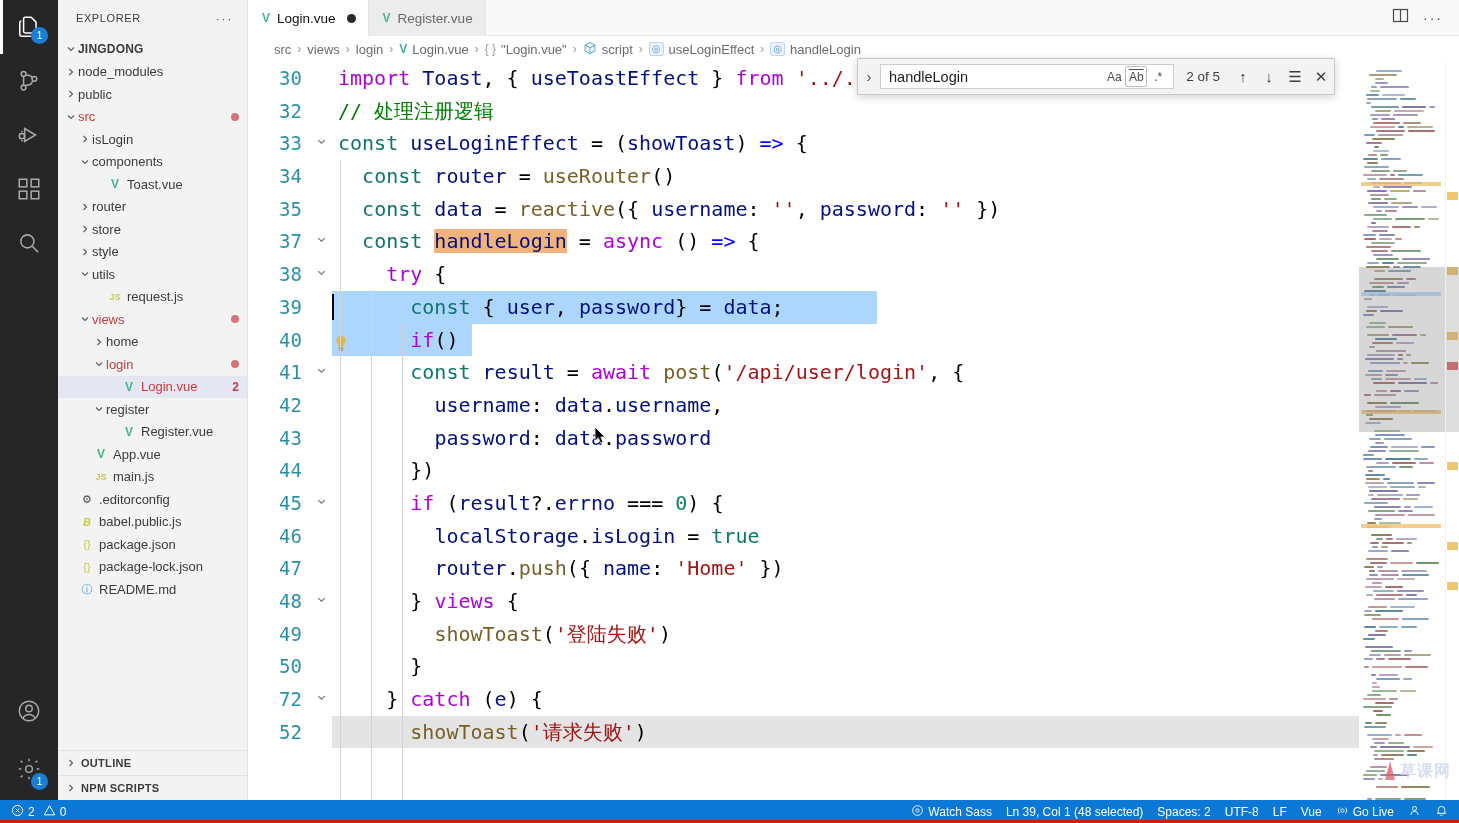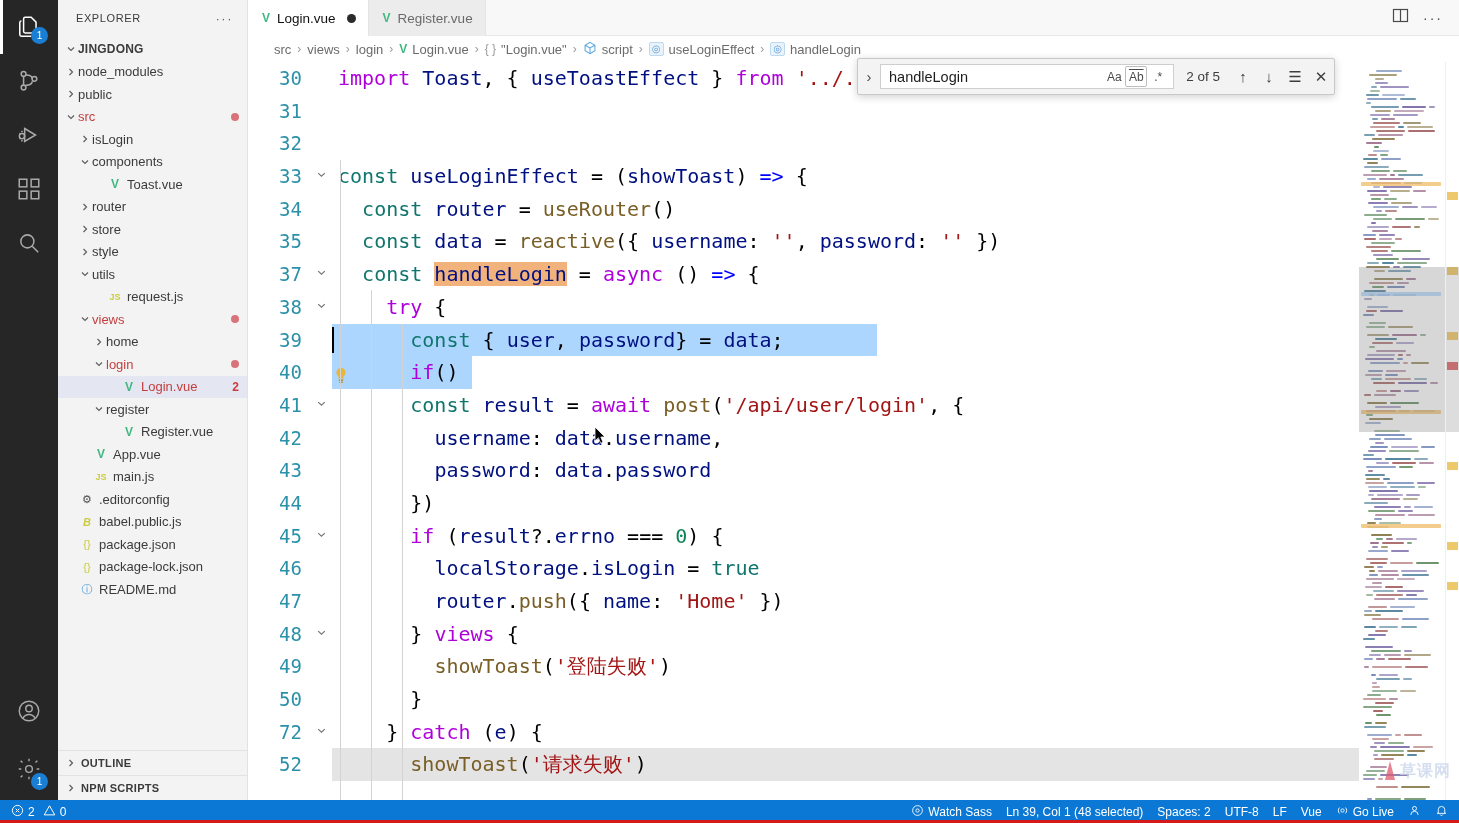--- a/index.html
+++ b/index.html
@@ -739,22 +739,21 @@
         <span class="sep">›</span>
         <span class="bc-item">
           <span class="sym-method">◎</span>
           <span>handleLogin</span>
         </span>
       </div>
 
       <div class="code-wrap">
         <div class="code-scroll" id="code-scroll">
             <div class="cline"><span class="lnum">30</span><span class="fold"></span><span class="ctext"><span class="kw">import</span><span class="op"> </span><span class="var">Toast</span><span class="op">,</span><span class="op"> </span><span class="op">{</span><span class="op"> </span><span class="var">useToastEffect</span><span class="op"> </span><span class="op">}</span><span class="op"> </span><span class="kw">from</span><span class="op"> </span><span class="str">'../../components/Toast'</span></span></div>
-            <div class="cline"><span class="lnum">31</span><span class="fold"></span><span class="ctext"></span></div>
-            <div class="cline"><span class="lnum">32</span><span class="fold"></span></div>
+            <div class="cline"><span class="lnum">32</span><span class="fold"></span><span class="ctext"><span class="cmt">// 处理注册逻辑</span></span></div>
             <div class="cline"><span class="lnum">33</span><span class="fold"><svg width="11" height="11" viewBox="0 0 10 10" fill="none" stroke="#757575" stroke-width="1.1">
                   <path d="M2 3.8L5 6.6 8 3.8"></path>
                 </svg></span><span class="ctext"><span class="k">const</span><span class="op"> </span><span class="var">useLoginEffect</span><span class="op"> </span><span class="op">=</span><span class="op"> </span><span class="op">(</span><span class="var">showToast</span><span class="op">)</span><span class="op"> </span><span class="arrow">=&gt;</span><span class="op"> </span><span class="op">{</span></span></div>
             <div class="cline"><span class="lnum">34</span><span class="fold"></span><span class="ctext"><span class="op"> </span><span class="op"> </span><span class="k">const</span><span class="op"> </span><span class="var">router</span><span class="op"> </span><span class="op">=</span><span class="op"> </span><span class="fn">useRouter</span><span class="op">(</span><span class="op">)</span></span></div>
             <div class="cline"><span class="lnum">35</span><span class="fold"></span><span class="ctext"><span class="op"> </span><span class="op"> </span><span class="k">const</span><span class="op"> </span><span class="var">data</span><span class="op"> </span><span class="op">=</span><span class="op"> </span><span class="fn">reactive</span><span class="op">(</span><span class="op">{</span><span class="op"> </span><span class="var">username</span><span class="op">:</span><span class="op"> </span><span class="str">''</span><span class="op">,</span><span class="op"> </span><span class="var">password</span><span class="op">:</span><span class="op"> </span><span class="str">''</span><span class="op"> </span><span class="op">}</span><span class="op">)</span></span></div>
             <div class="cline"><span class="lnum">37</span><span class="fold"><svg width="11" height="11" viewBox="0 0 10 10" fill="none" stroke="#757575" stroke-width="1.1">
                   <path d="M2 3.8L5 6.6 8 3.8"></path>
                 </svg></span><span class="ctext"><span class="op"> </span><span class="op"> </span><span class="k">const</span><span class="op"> </span><span class="hl-cur"><span class="var">handleLogin</span></span><span class="op"> </span><span class="op">=</span><span class="op"> </span><span class="kw">async</span><span class="op"> </span><span class="op">(</span><span class="op">)</span><span class="op"> </span><span class="arrow">=&gt;</span><span class="op"> </span><span class="op">{</span></span></div>
             <div class="cline"><span class="lnum">38</span><span class="fold"><svg width="11" height="11" viewBox="0 0 10 10" fill="none" stroke="#757575" stroke-width="1.1">
                   <path d="M2 3.8L5 6.6 8 3.8"></path>

